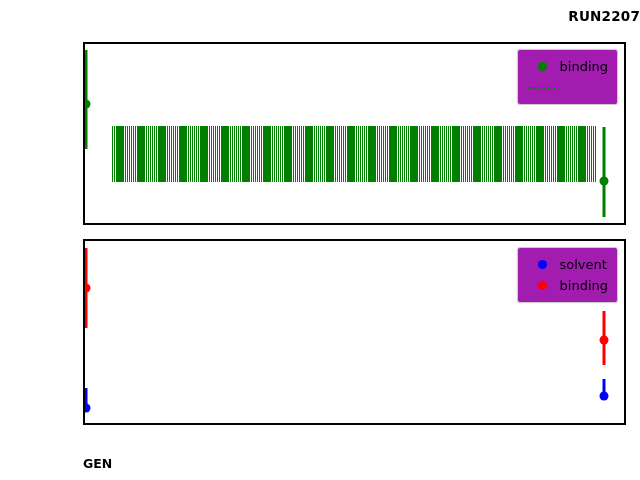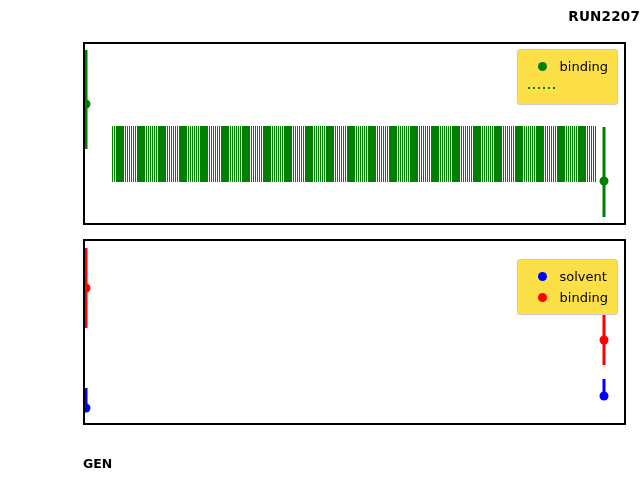--- a/index.html
+++ b/index.html
@@ -98,21 +98,21 @@
     background-image: repeating-linear-gradient(
         to right,
         #007f00 0px, #007f00 1.35px,
         rgba(255,255,255,0) 1.35px, rgba(255,255,255,0) 2.1px);
   }
 
   
   .legend {
     position: absolute;
     box-sizing: border-box;
-    background: #fde047;
+    background: #a21caf;
     border: 1px solid #cccccc;
     border-radius: 3px;
     padding: 6px 9px 6px 8px;
     box-shadow: 0 0 0 0.6px rgba(0,0,0,0.04);
   }
   .legend-row {
     display: flex;
     align-items: center;
     height: 21px;
   }
@@ -135,21 +135,21 @@
         to right,
         #007f00 0px, #007f00 2.2px,
         rgba(255,255,255,0) 2.2px, rgba(255,255,255,0) 5px);
   }
   .legend-text {
     font-size: 13px;
     line-height: 1;
     white-space: nowrap;
   }
   #legend-top    { right: 6px; top: 5px; }
-  #legend-bottom { right: 6px; top: 6px; margin-top: 12px; }
+  #legend-bottom { right: 6px; top: 6px; }
 </style>
 </head>
 <body>
 
 <div id="figure">
 
   <div class="fig-title">RUN2207</div>
 
   <div class="axes" id="axes-top">
 

